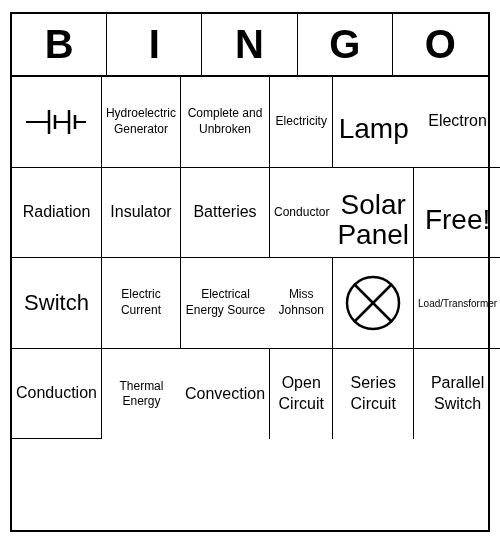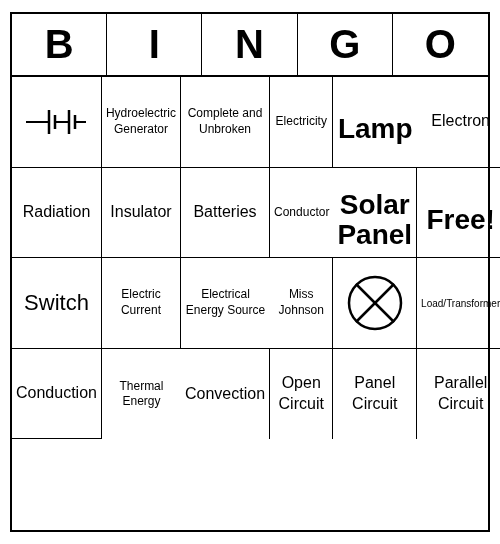--- a/index.html
+++ b/index.html
@@ -52,21 +52,21 @@
       font-size: 12px;
       line-height: 1.3;
     }
     .cell-text-large {
       font-size: 22px;
       font-weight: normal;
       line-height: 1.2;
     }
     .cell-text-xlarge {
       font-size: 28px;
-      font-weight: bold;
+      font-weight: normal;
       line-height: 1.1;
       margin-top: 16px;
     }
     .cell-text-medium {
       font-size: 16px;
       line-height: 1.3;
     }
   </style>
 </head>
 <body>
@@ -158,19 +158,19 @@
       <div class="cell">
         <span class="cell-text">Thermal Energy</span>
       </div>
       <div class="cell">
         <span class="cell-text-medium">Convection</span>
       </div>
       <div class="cell">
         <span class="cell-text-medium">Open Circuit</span>
       </div>
       <div class="cell">
-        <span class="cell-text-medium">Panel Circuit</span>
+        <span class="cell-text-medium">Series Circuit</span>
       </div>
       <div class="cell">
-        <span class="cell-text-medium">Parallel Circuit</span>
+        <span class="cell-text-medium">Parallel Switch</span>
       </div>
     </div>
 </div>
 
 </body></html>

